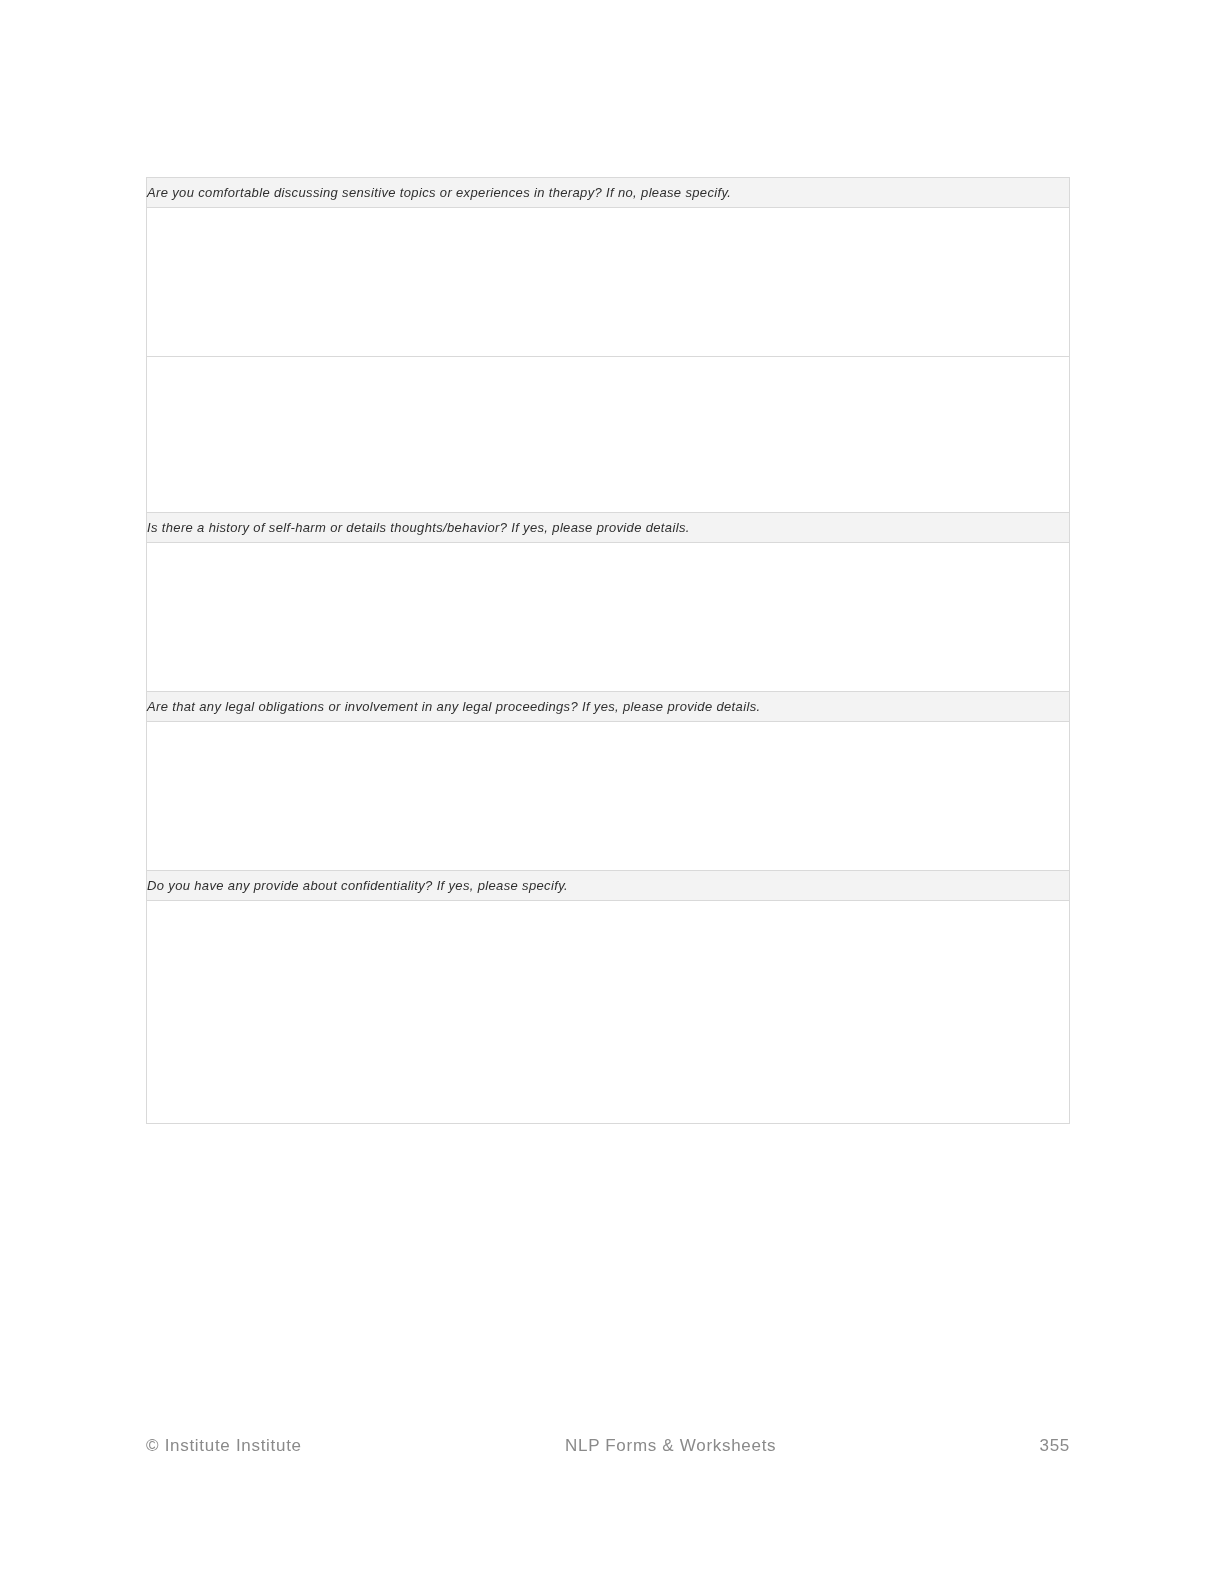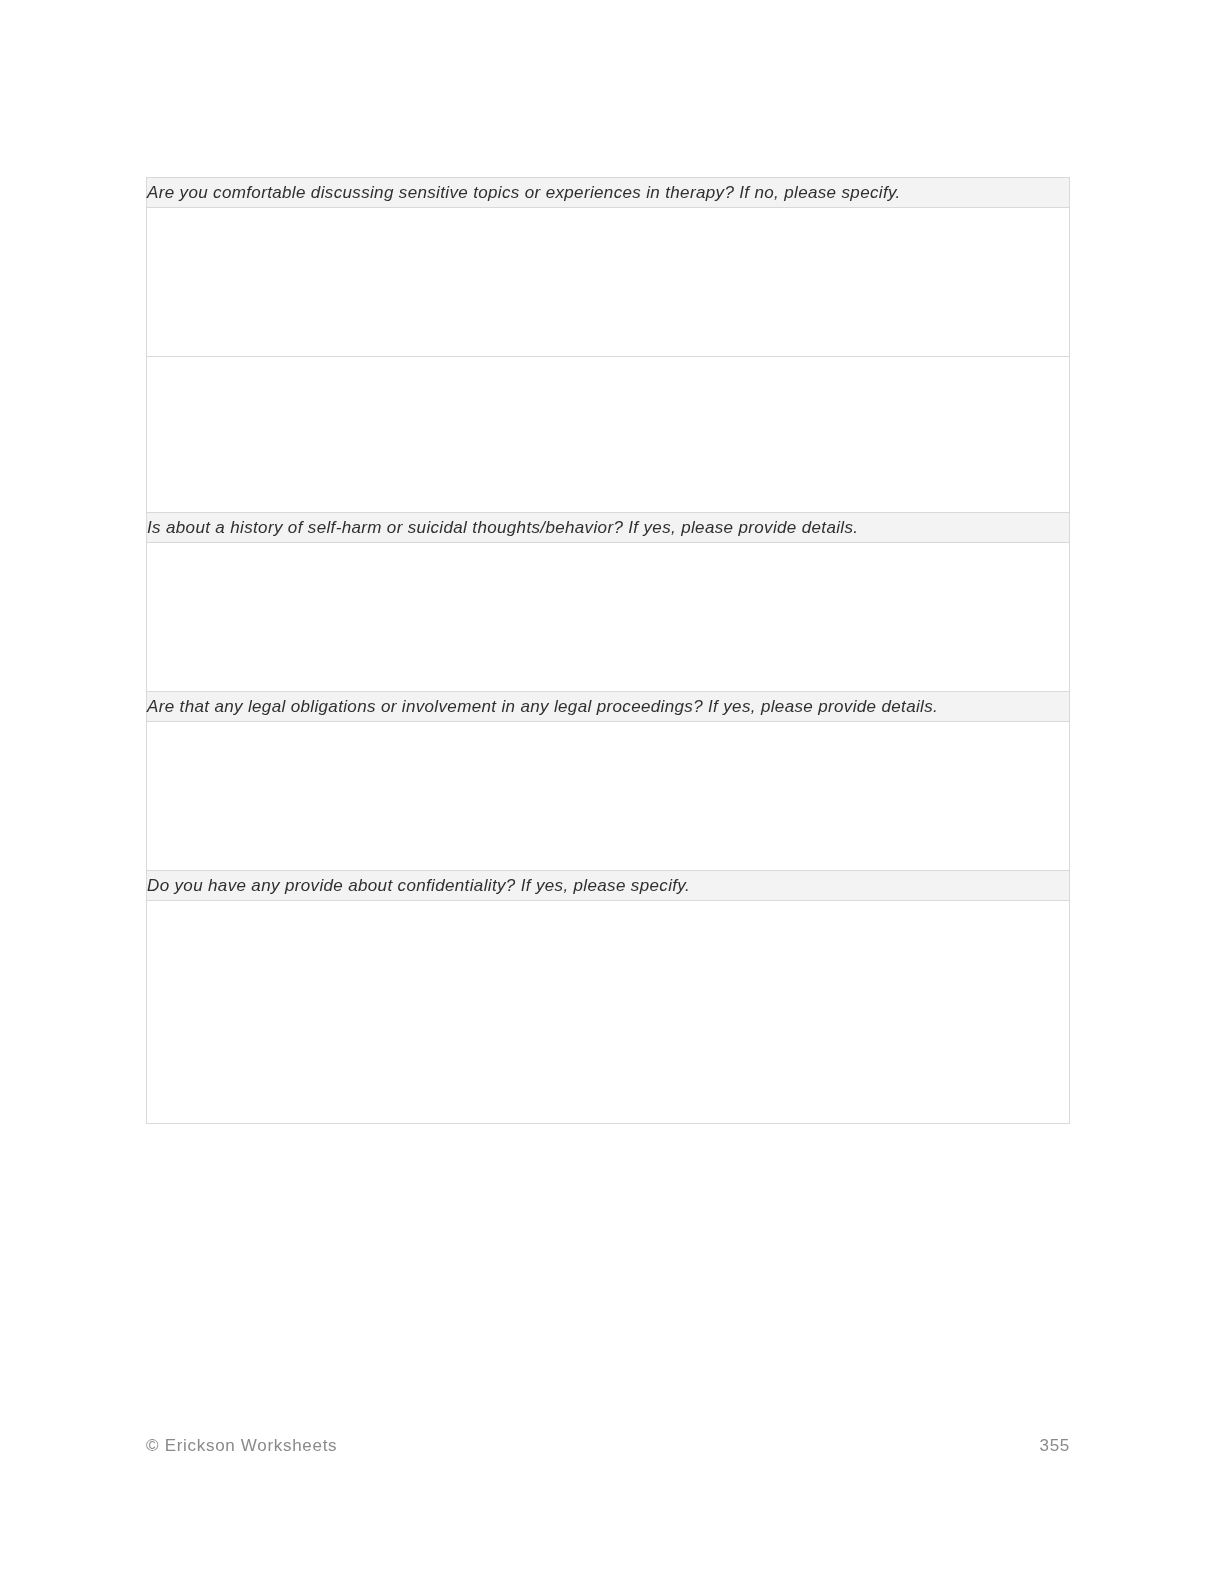--- a/index.html
+++ b/index.html
@@ -42,21 +42,21 @@
   }
 
   .q-cell {
     background: #f3f3f3;
     padding: 14px 22px 16px 22px;
   }
 
   .q-text {
     font-family: "Liberation Sans", sans-serif;
     font-style: italic;
-    font-size: 17px;
+    font-size: 13px;
     line-height: 29px;
     color: #2f2f2f;
     letter-spacing: 0.35px;
     display: block;
   }
 
   .a-cell {
     background: #ffffff;
   }
 
@@ -110,21 +110,21 @@
       </tr>
 
       <tr>
         <td class="a-cell">
           <span class="a-space" style="height:155px"></span>
         </td>
       </tr>
 
       <tr>
         <td class="q-cell">
-          <span class="q-text">Is about a history of self-harm or suicidal thoughts/behavior? If yes, please provide details.</span>
+          <span class="q-text">Is there a history of self-harm or details thoughts/behavior? If yes, please provide details.</span>
         </td>
       </tr>
       <tr>
         <td class="a-cell">
           <span class="a-space" style="height:148px"></span>
         </td>
       </tr>
 
       <tr>
         <td class="q-cell">
@@ -146,18 +146,19 @@
         <td class="a-cell">
           <span class="a-space" style="height:222px"></span>
         </td>
       </tr>
 
     </tbody>
   </table>
 
   <div class="footer">
     <div class="footer-inner">
-      <span class="footer-text footer-left">© Erickson Worksheets</span>
+      <span class="footer-text footer-left">© Institute Institute</span>
+      <span class="footer-text footer-center">NLP Forms &amp; Worksheets</span>
       <span class="footer-text footer-right">355</span>
     </div>
   </div>
 
 </div>
 
 </body></html>

